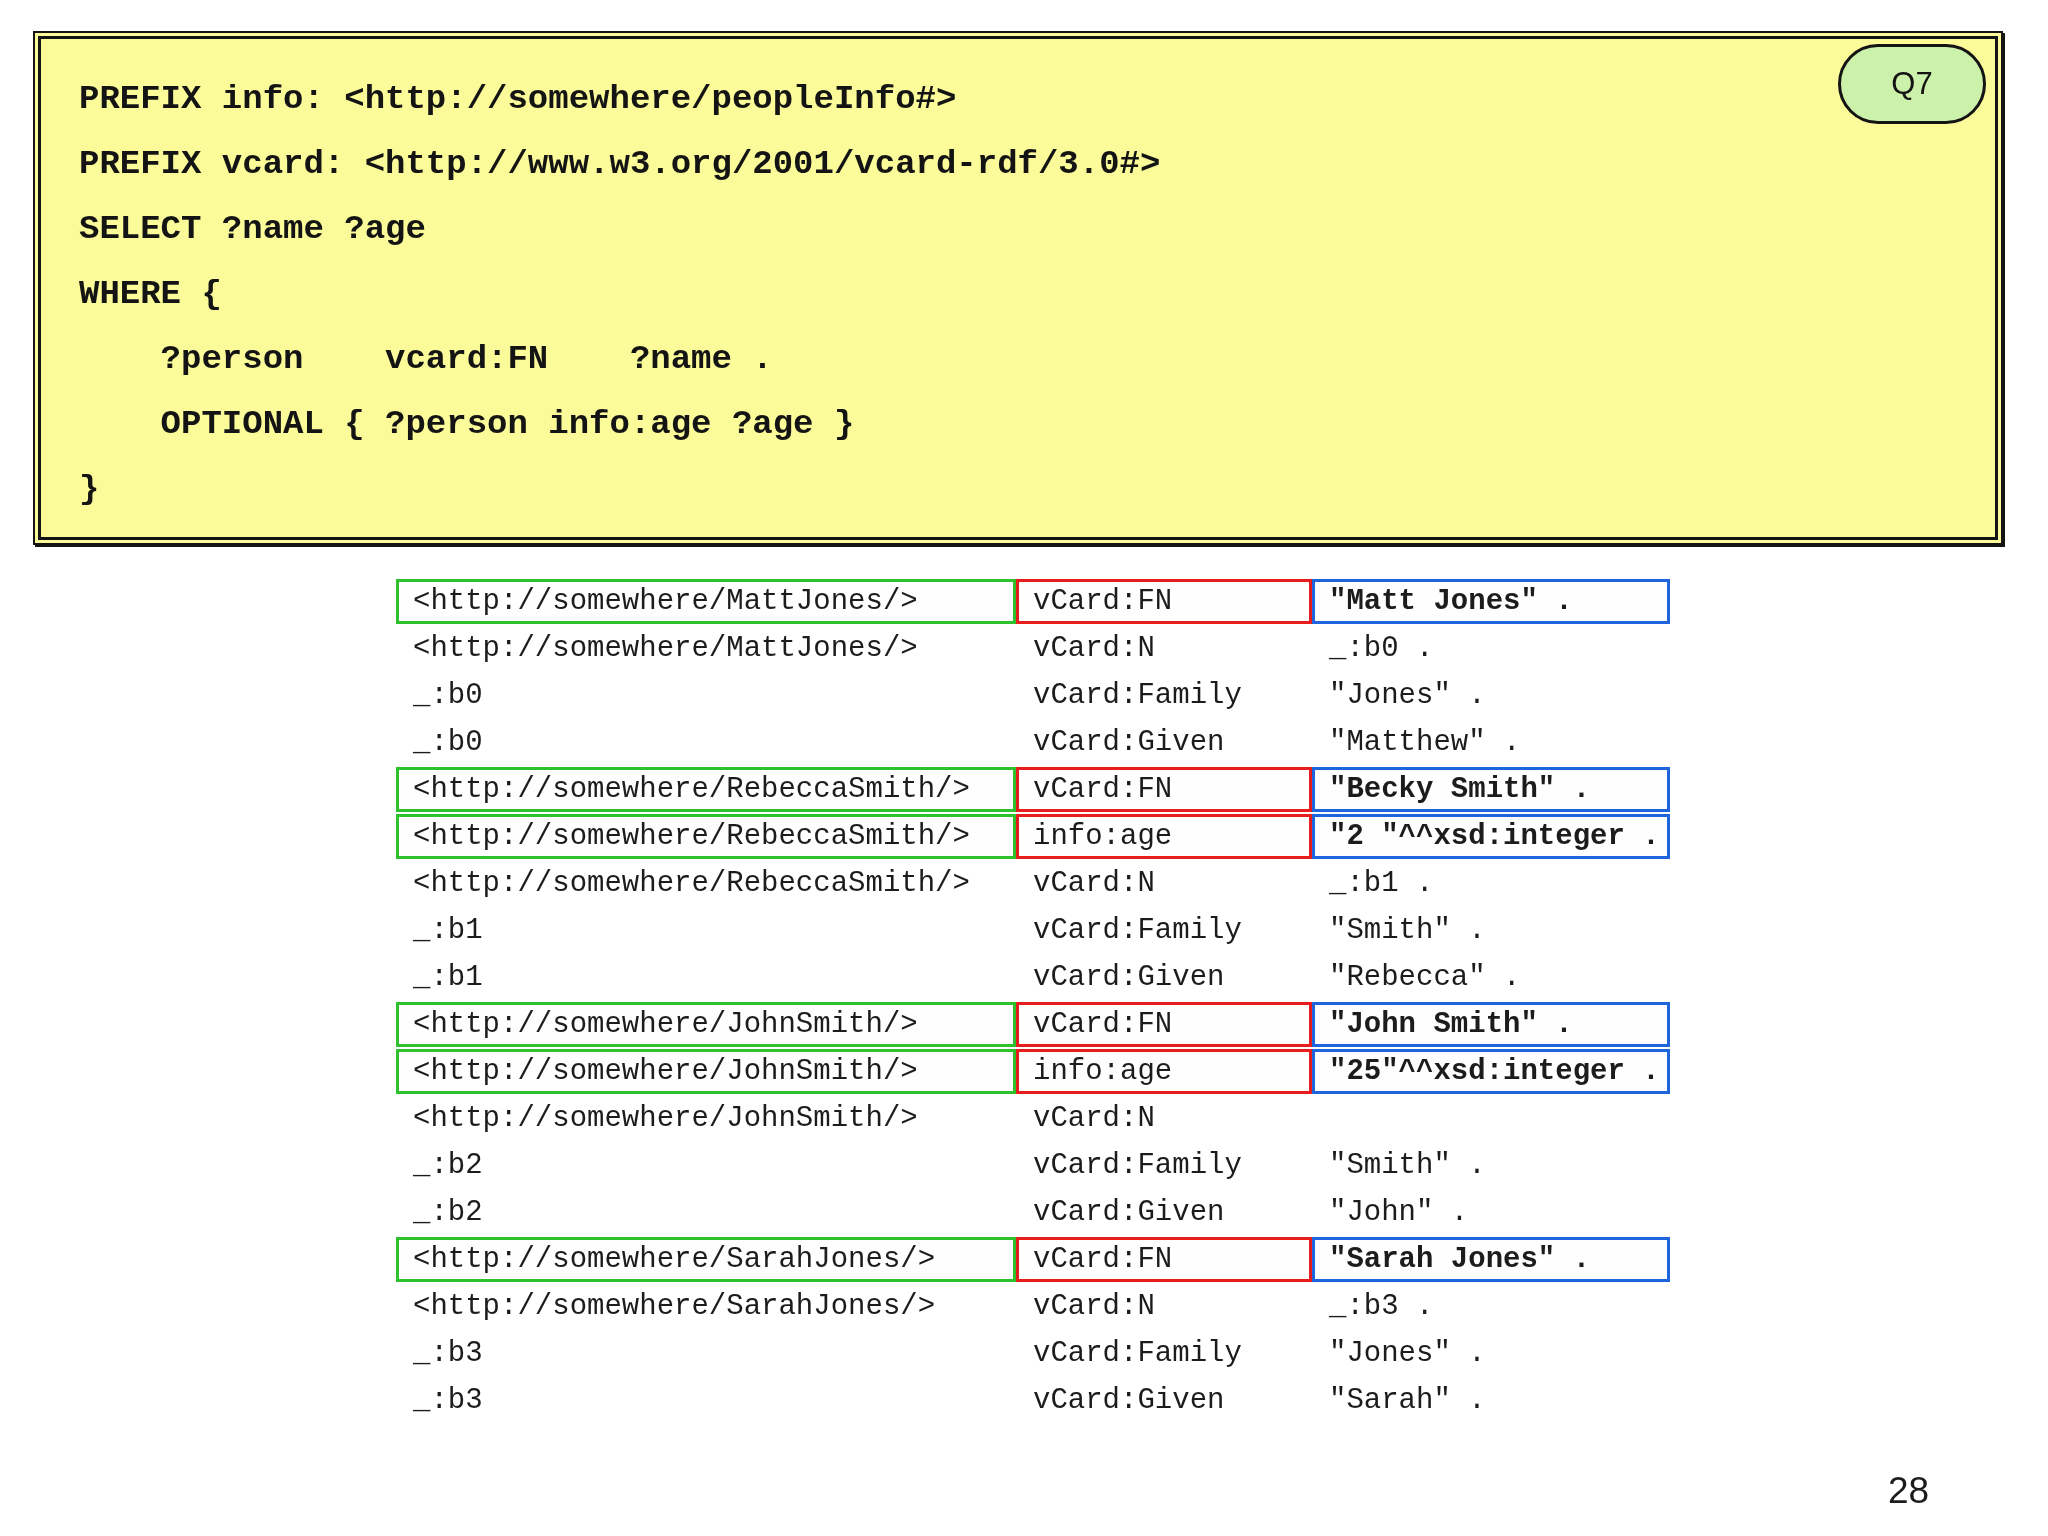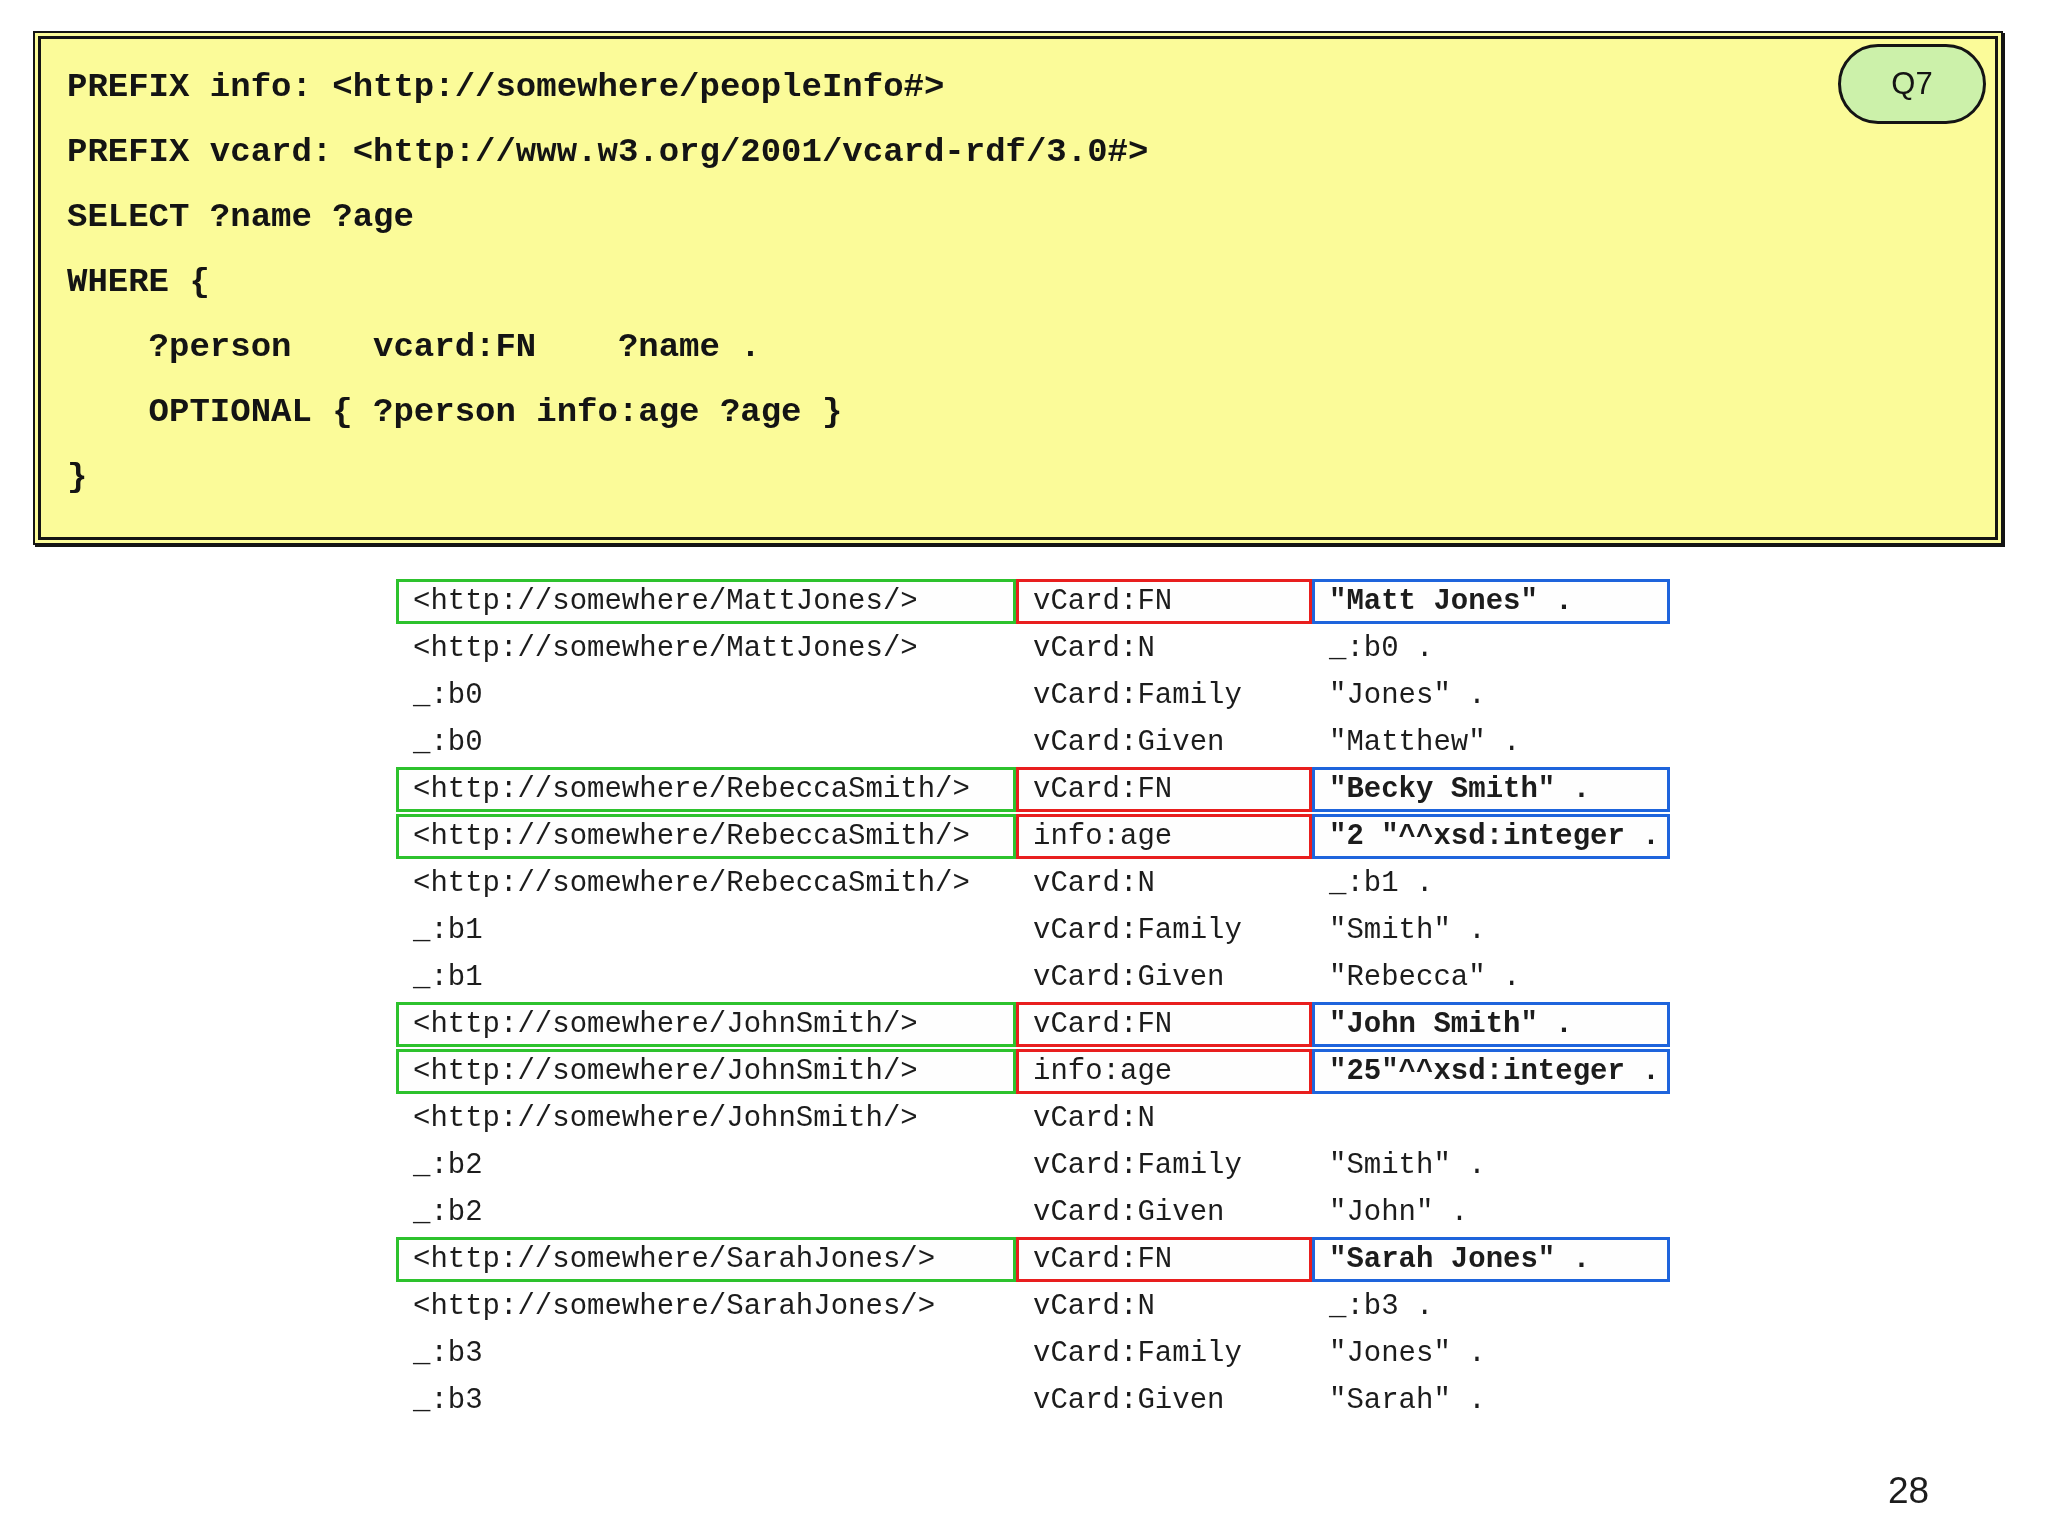--- a/index.html
+++ b/index.html
@@ -31,21 +31,21 @@
   }
   .query-box-inner {
     position: relative;
     width: 100%;
     height: 100%;
     box-sizing: border-box;
     border: 3px solid #141414;
     background: var(--box-fill, #FBFB99);
   }
   .query-code {
-    margin: 0;
+    margin: 12px;
     padding: 16px 0 0 26px;
     font-family: "Liberation Mono", "DejaVu Sans Mono", monospace;
     font-weight: bold;
     font-size: 34px;
     line-height: 65px;
     color: #141414;
     white-space: pre;
   }
   .query-badge {
     position: absolute;

